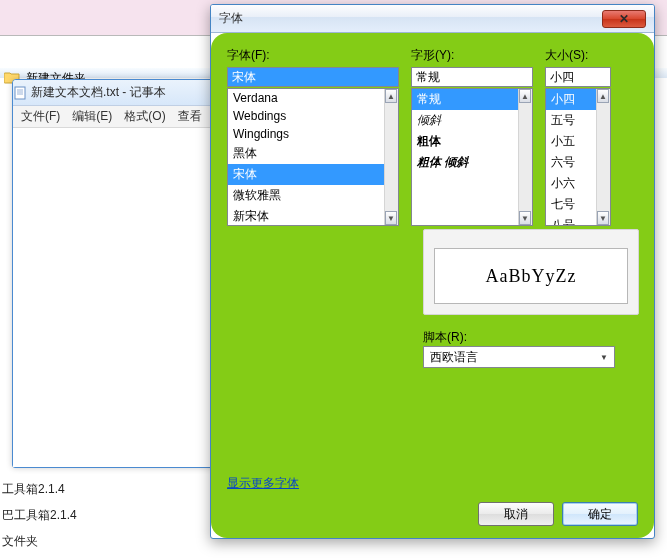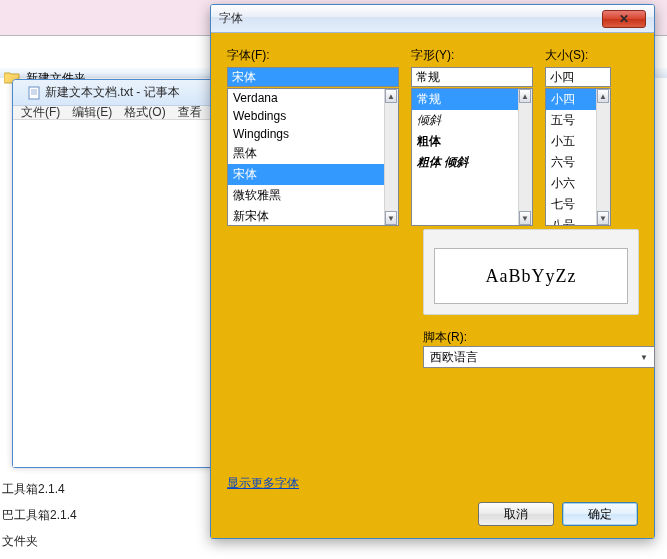--- a/index.html
+++ b/index.html
@@ -16,26 +16,26 @@
   
   .notepad {
     position:absolute; top:79px; left:12px; width:297px; height:389px;
     border:1px solid #4a8ad0; border-radius:4px 4px 3px 3px;
     background:#fff; box-shadow:0 0 6px rgba(0,0,0,.2);
     display:flex; flex-direction:column;
   }
   .np-title{
     height:26px; background:linear-gradient(#eaf3fc,#d7e7fa);
     border-bottom:1px solid #c0cfe4; display:flex; align-items:center;
-    padding:0 14px; border-radius:3px 3px 0 0;
+    padding:0 0; border-radius:3px 3px 0 0;
   }
   .np-title .doc-icon{width:14px;height:14px;margin-right:4px;}
   .np-title span{color:#2a2a2a;}
   .np-menu{
-    height:14px; background:#f4f4f4; border-bottom:1px solid #d9d9d9;
+    height:22px; background:#f4f4f4; border-bottom:1px solid #d9d9d9;
     display:flex; align-items:center; gap:12px; padding:0 8px; color:#333;
   }
   .np-body{flex:1; background:#fff; border-top:1px solid #fff;}
   .np-right{position:absolute;right:0;top:48px;bottom:0;width:16px;
     background:linear-gradient(#f0f4fa,#e3eaf5);border-left:1px solid #cfd8e6;}
   .np-right .stub{width:14px;height:14px;background:linear-gradient(#fefefe,#d7e0ee);
     border:1px solid #9fb3d1;margin:1px auto;border-radius:2px;}
 
   
   .dlg {
@@ -51,21 +51,21 @@
   }
   .dlg-title span{color:#2b2b2b;}
   .dlg-close{
     margin-left:auto; width:44px; height:18px;
     background:linear-gradient(#e87a72,#d9472f 49%,#c7331a 50%,#dc5a3f);
     border:1px solid #8e2b1b; border-radius:3px; color:#fff;
     display:flex; align-items:center; justify-content:center;
     font-weight:bold; cursor:pointer;
   }
   .dlg-body{ flex:1; padding:14px 0 12px 16px; position:relative;
-    background:#eab308;}
+    background:#84cc16;border-radius:16px;}
   .row{display:flex; gap:12px;}
   .col{display:flex; flex-direction:column;}
   .col.font{width:172px;}
   .col.style{width:122px;}
   .col.size{width:66px;}
   label.lab{color:#000;margin-bottom:3px;}
   .txt{
     height:20px; border:1px solid #828790; background:#fff; padding:0 4px;
     color:#000;
   }
@@ -94,21 +94,21 @@
   }
   .sample-box .legend{position:absolute;top:-8px;left:8px;background:#f3f3f3;
     padding:0 4px;color:#000;margin-top:32px;}
   .sample-inner{position:absolute;top:18px;left:10px;right:10px;bottom:10px;
     border:1px solid #b7b7b7;background:#fff;display:flex;
     align-items:center;justify-content:center;
     font-family:"SimSun","NSimSun",serif;font-size:18px;letter-spacing:1px;text-align:center;}
 
   .script-lab{position:absolute;left:212px;top:296px;color:#000;}
   .script-sel{
-    position:absolute;left:212px;top:313px;width:232px;height:22px;
+    position:absolute;left:212px;top:313px;width:192px;height:22px;
     border:1px solid #828790;background:#fff;display:flex;align-items:center;
     padding:0 6px;
   }
   .script-sel .arr{margin-left:auto;font-size:8px;color:#444;}
 
   .morefonts{position:absolute;left:16px;bottom:46px;color:#0645c8;cursor:pointer;}
   .morefonts u{text-decoration:underline;text-align:right;}
 
   .dlg-buttons{
     position:absolute;right:16px;bottom:12px;display:flex;gap:8px;

